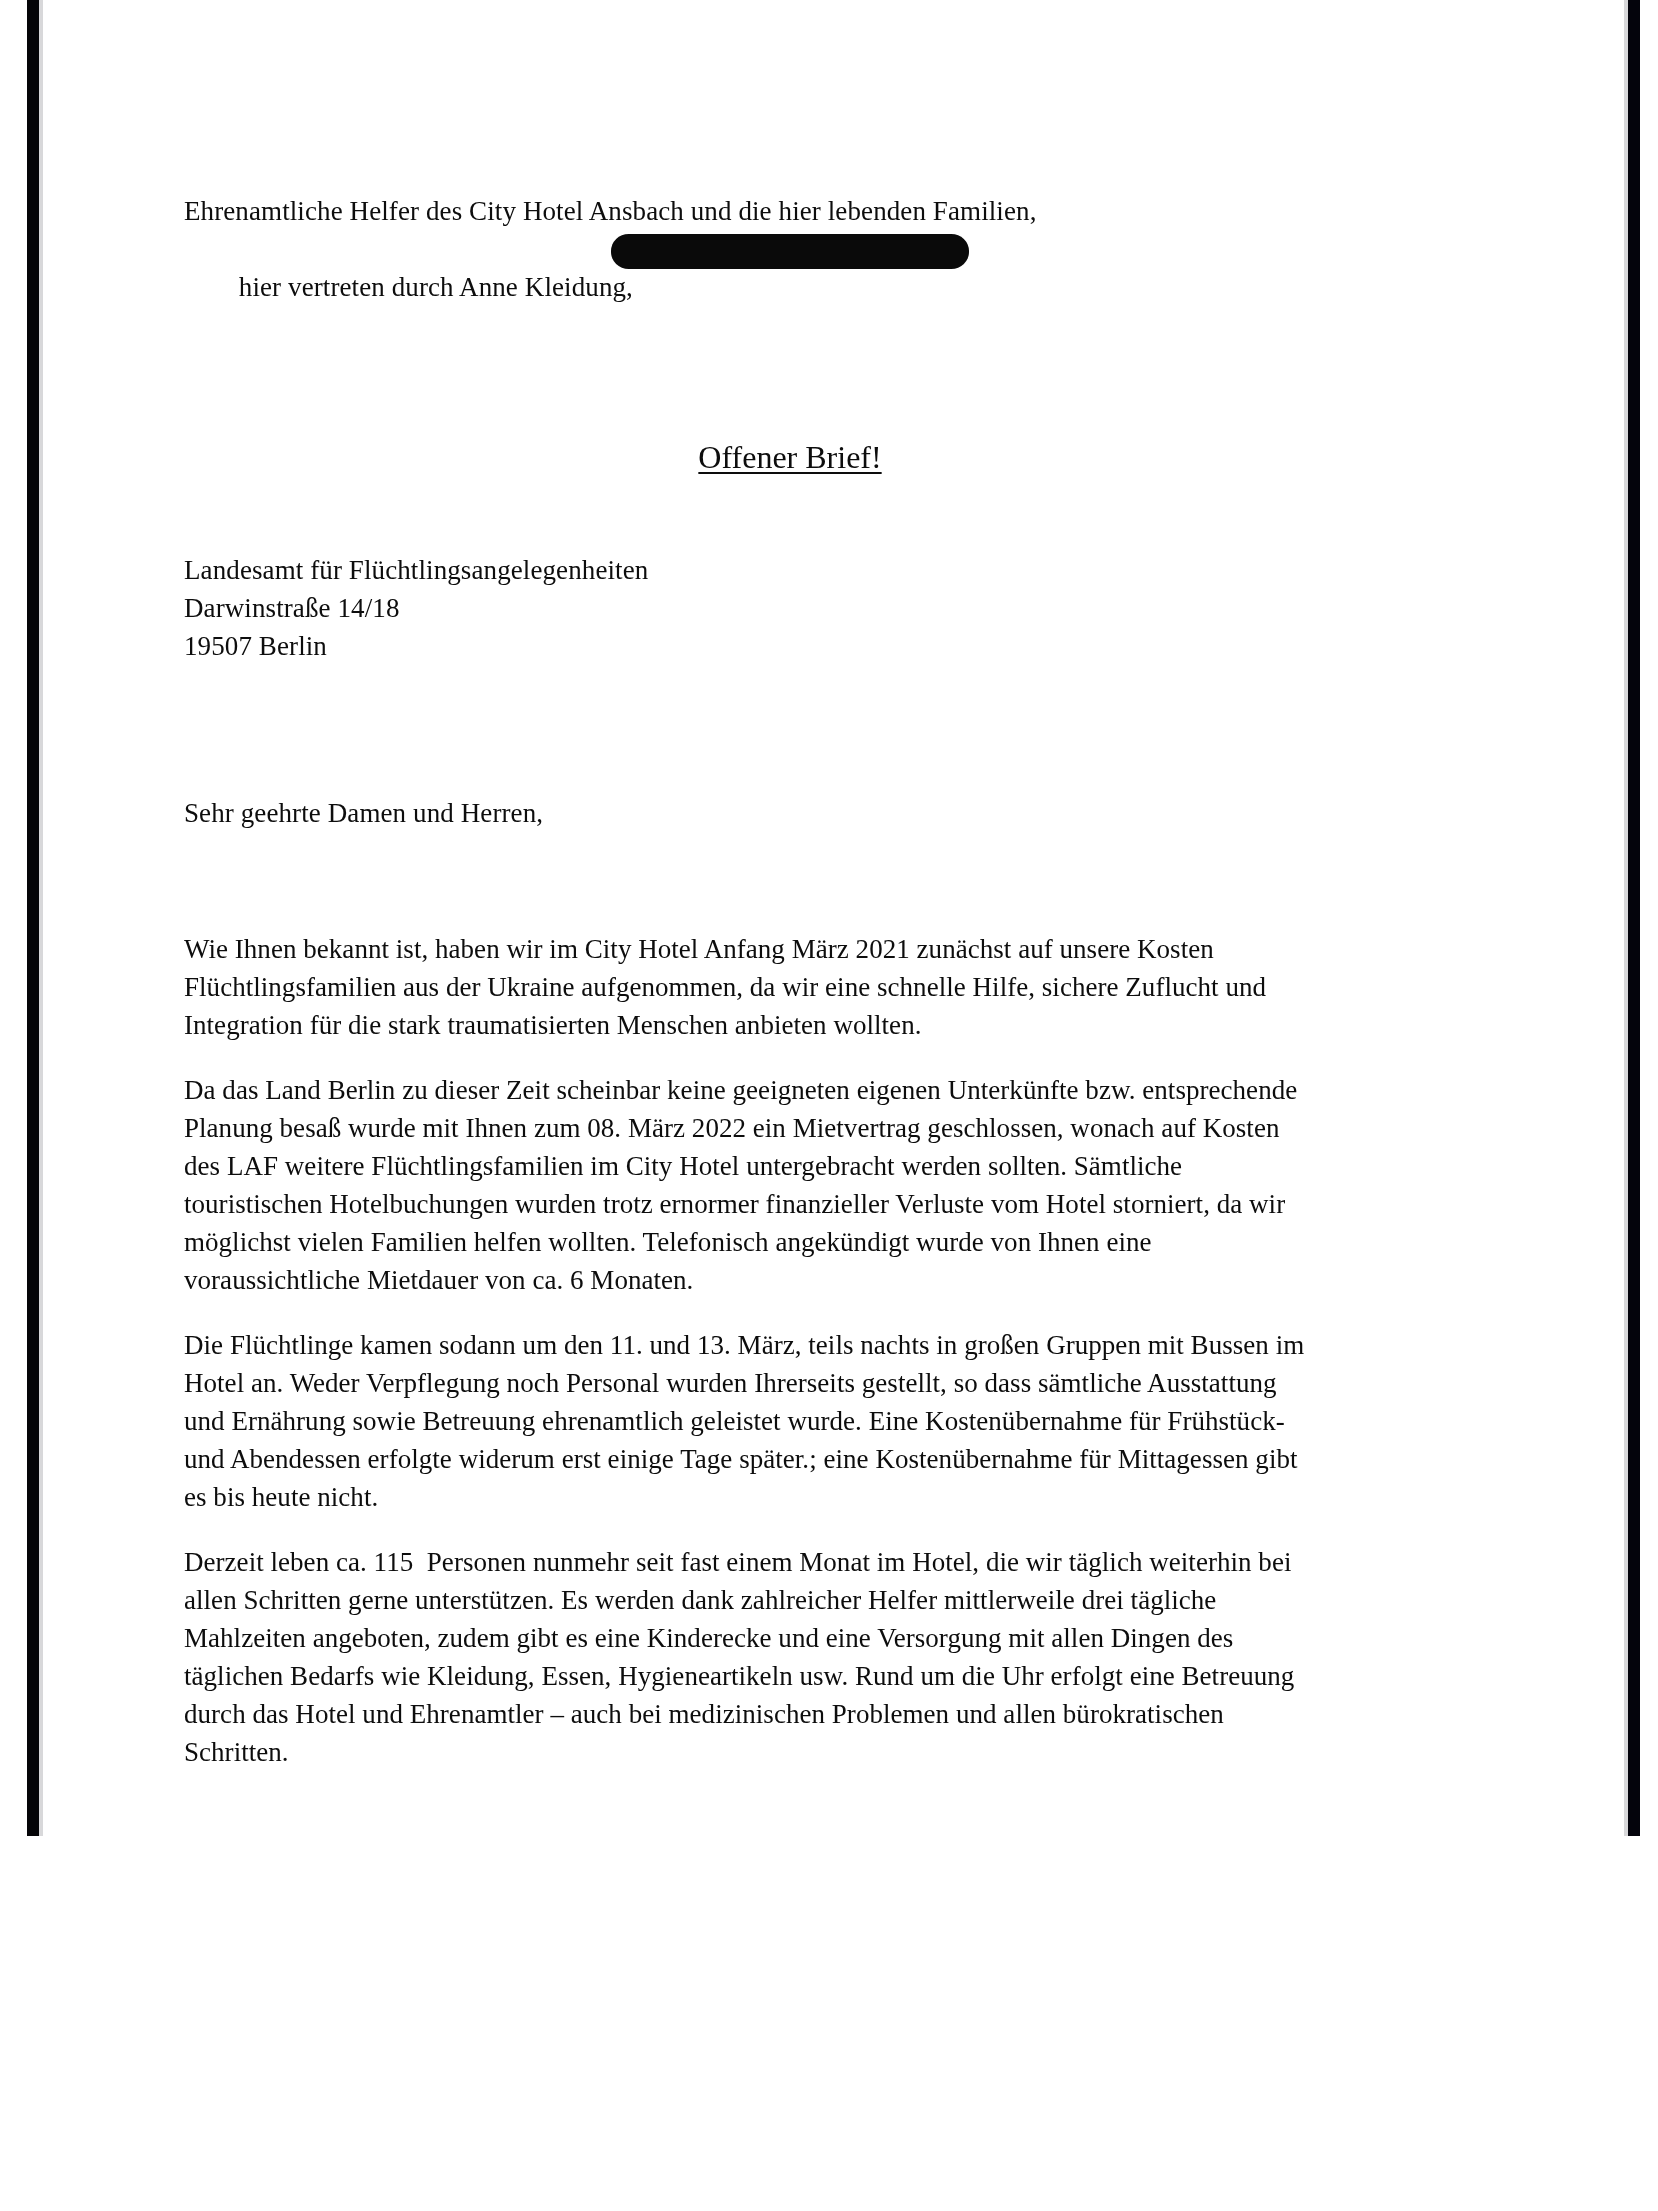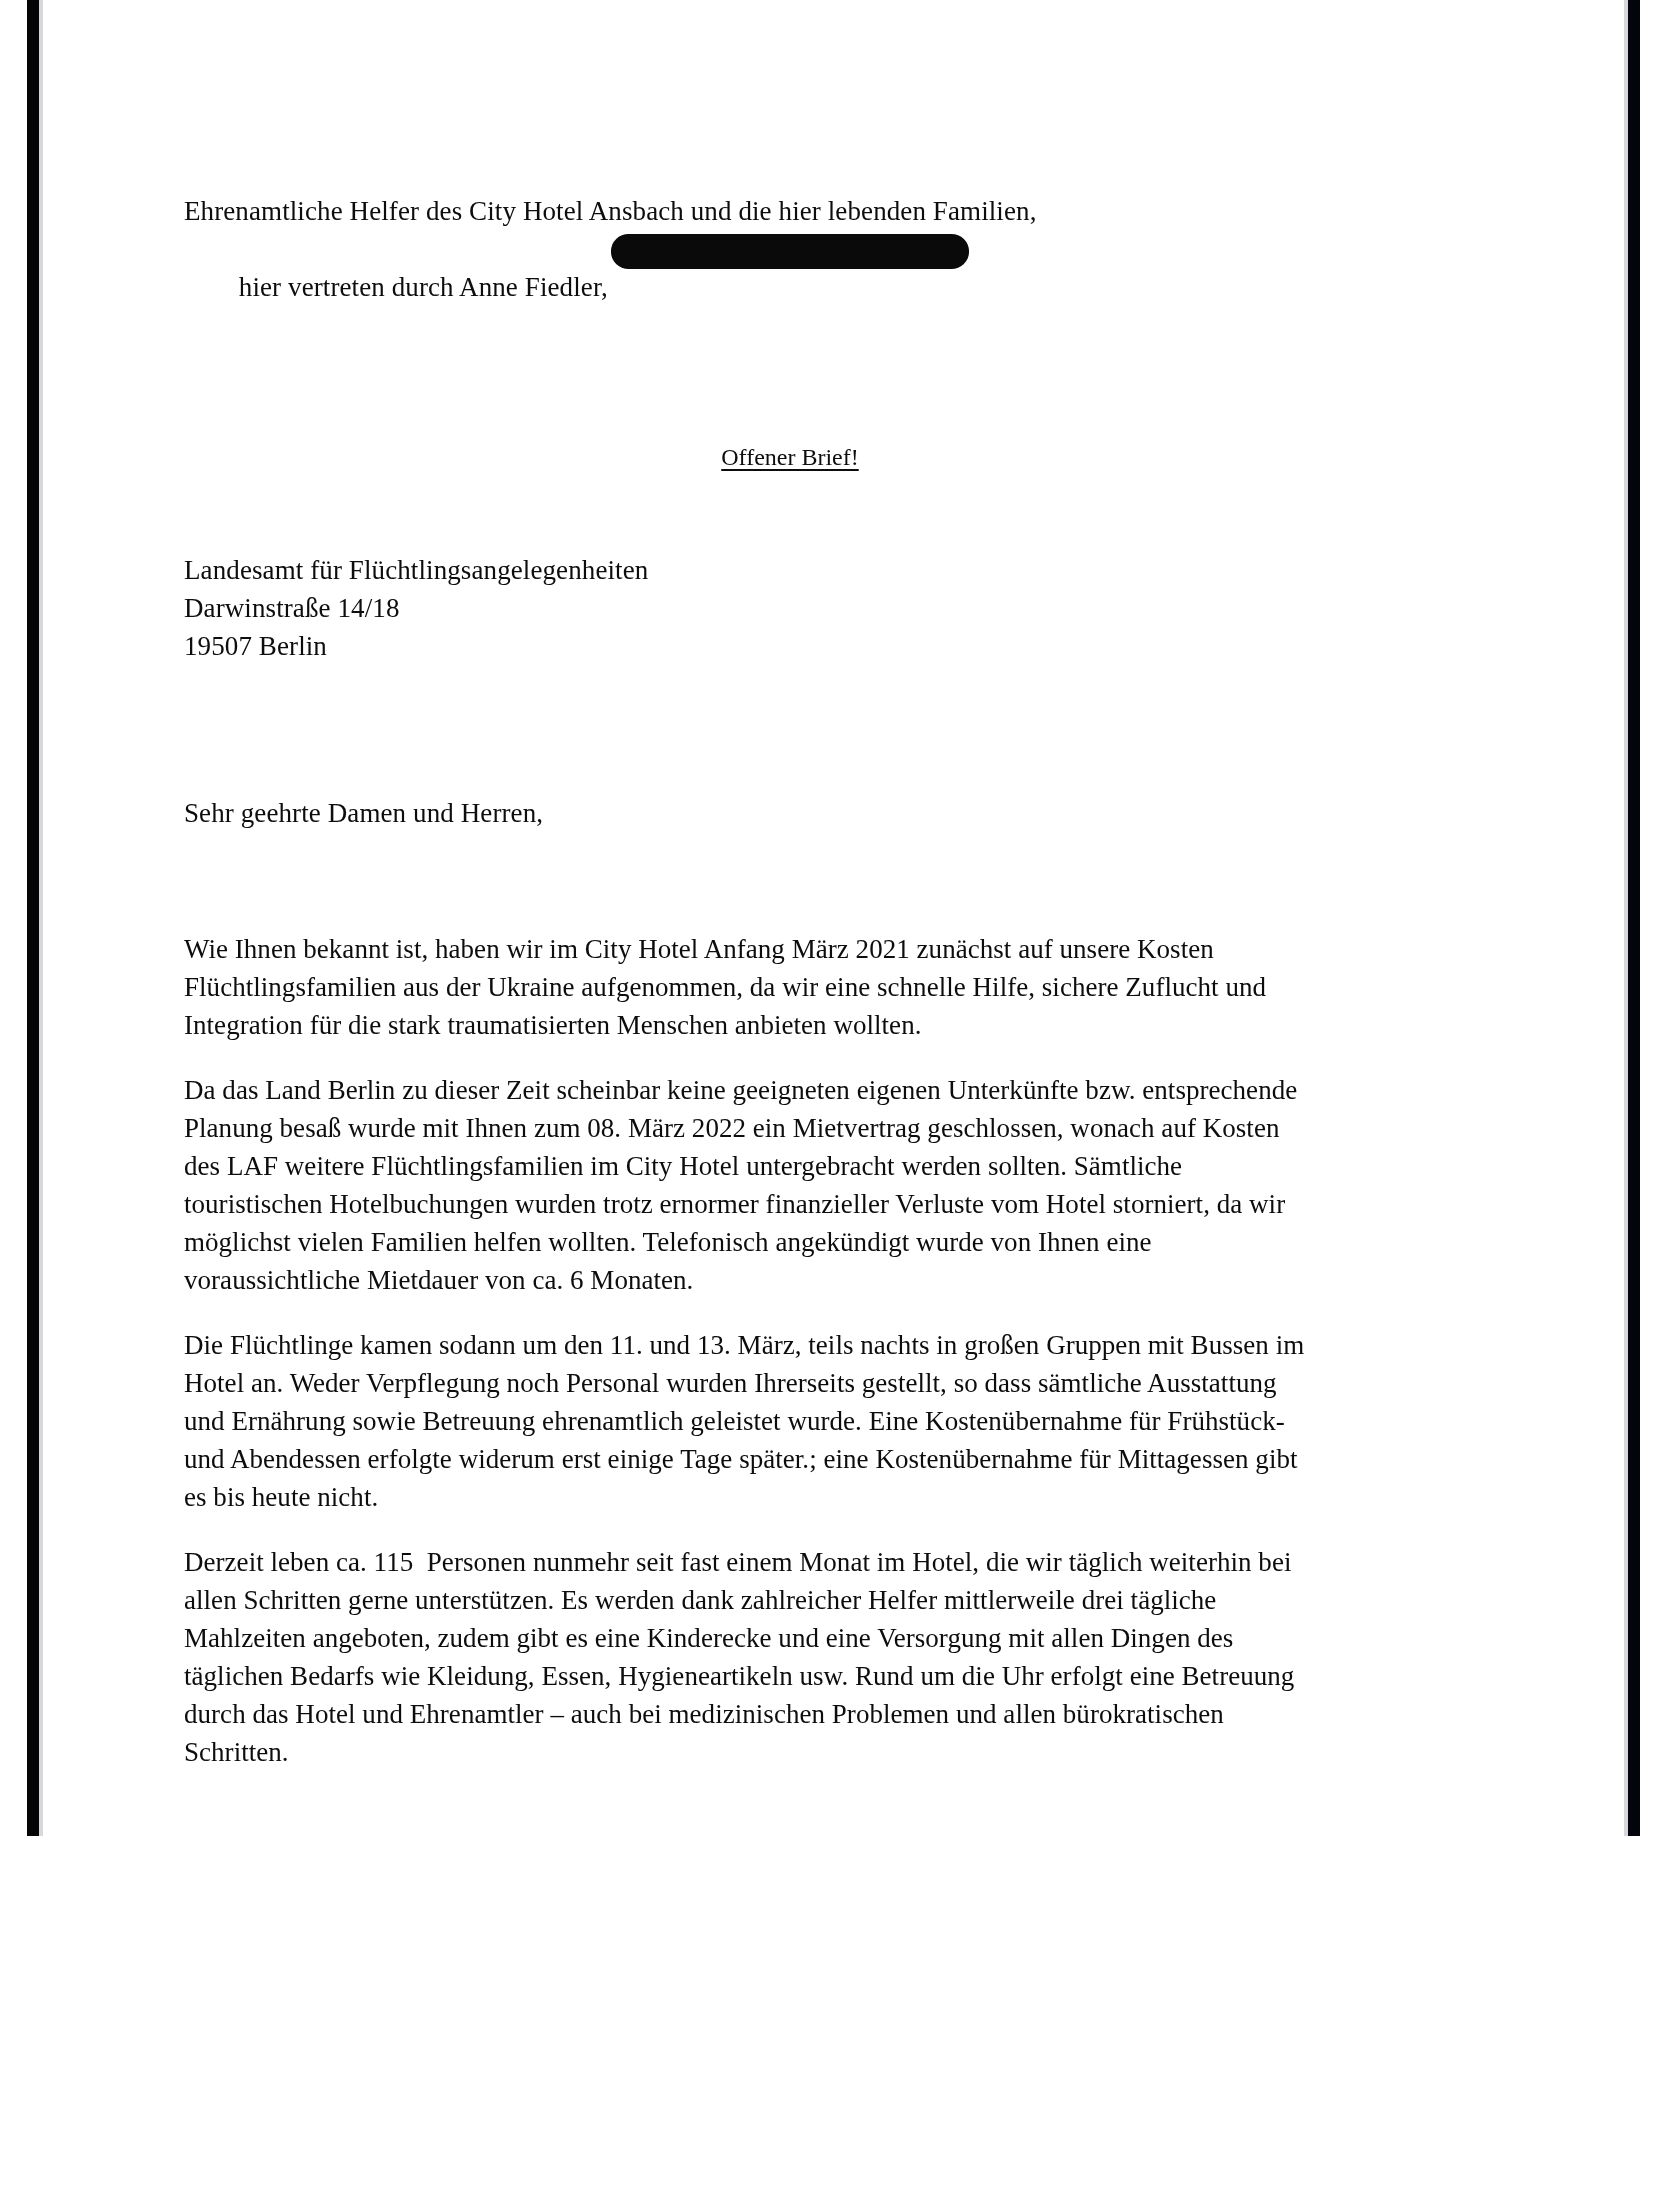--- a/index.html
+++ b/index.html
@@ -74,21 +74,21 @@
     background: #0a0a0a;
     border-radius: 17.6px / 17px;
   }
 
   
   #letter-heading {
     top: 438px;
     text-align: center;
   }
   #letter-heading .heading-text {
-    font-size: 24px;
+    font-size: 32px;
     line-height: 39px;
     text-decoration: underline;
     text-underline-offset: 4.4px;
     text-decoration-thickness: 1.8px;
     padding-right: 111px;
   }
 
   
   #recipient-block { top: 551px; }
 
@@ -116,21 +116,21 @@
   <div class="scan-band left"></div>
   <div class="scan-band-hairline left"></div>
   <div class="scan-band right"></div>
   <div class="scan-band-hairline right"></div>
 
   <div class="content">
 
     <div class="block" id="sender-block">
       <div class="line">Ehrenamtliche Helfer des City Hotel Ansbach und die hier lebenden Familien,</div>
       <div class="line redaction-row">
-        <span>hier vertreten durch Anne Fiedler,</span>
+        <span>hier vertreten durch Anne Kleidung,</span>
         <span class="redaction-bar"></span>
       </div>
     </div>
 
     <div class="block" id="letter-heading">
       <span class="heading-text">Offener Brief!</span>
     </div>
 
     <div class="block" id="recipient-block">
       <div class="line">Landesamt für Flüchtlingsangelegenheiten</div>

